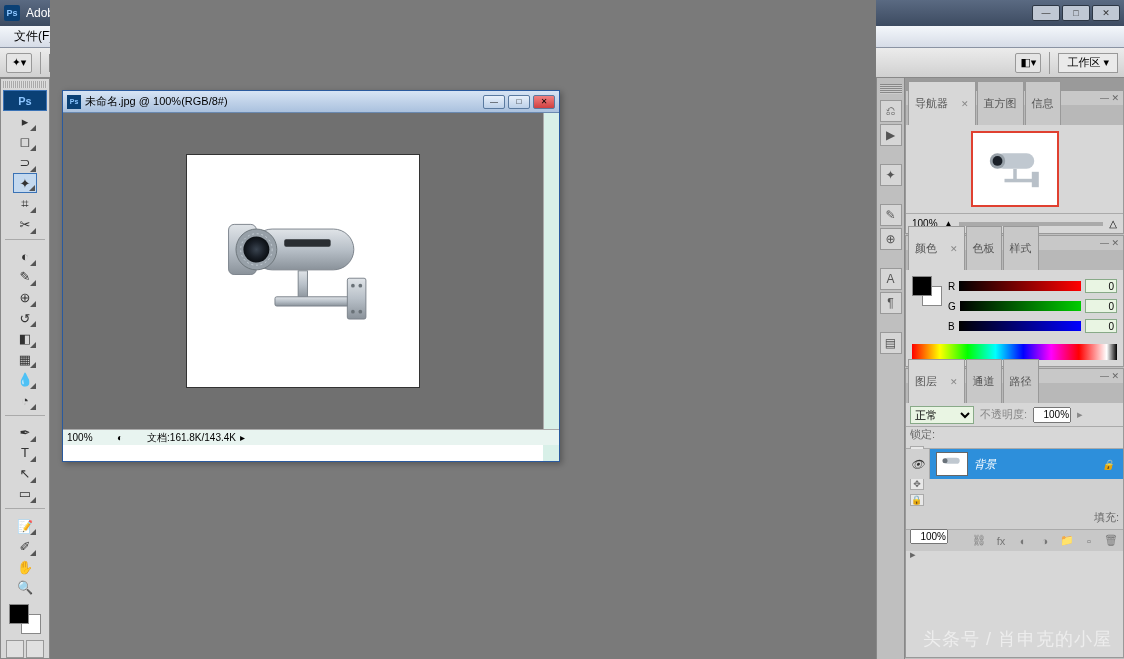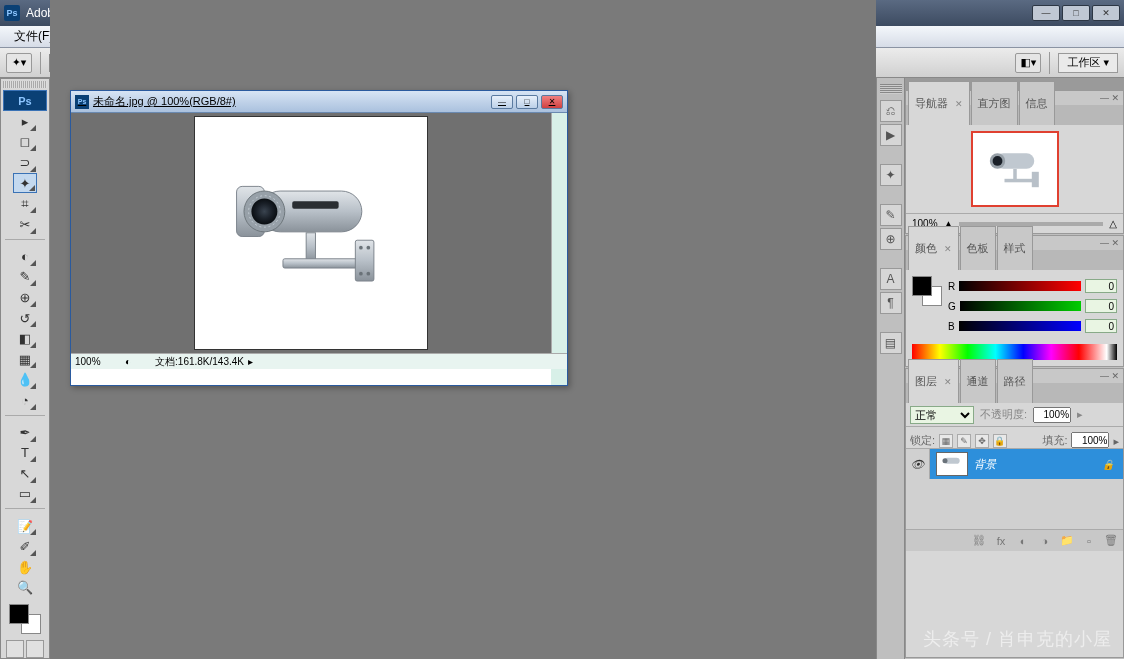--- a/index.html
+++ b/index.html
@@ -35,21 +35,21 @@
 .toolbox .tb { width: 24px; height: 22px; display: flex; align-items: center; justify-content: center; font-size: 13px; cursor: default; position: relative; color: #333; }
 .toolbox .tb.sel { background: #c4d9ef; border: 1px solid #3a72b5; }
 .toolbox .tb .corner { position: absolute; right: 1px; bottom: 1px; border: 3px solid transparent; border-right-color: #555; border-bottom-color: #555; width: 0; height: 0; }
 .toolbox .swatches { margin-top: 6px; position: relative; width: 32px; height: 32px; }
 .toolbox .swatches .fg { position: absolute; top: 0; left: 0; width: 20px; height: 20px; background: #000; border: 1px solid #888; }
 .toolbox .swatches .bg { position: absolute; bottom: 0; right: 0; width: 20px; height: 20px; background: #fff; border: 1px solid #888; }
 .toolbox .modebtns { display: flex; margin-top: 6px; }
 .toolbox .modebtns div { width: 18px; height: 18px; border: 1px solid #999; background: #e0e0e0; margin: 0 1px; }
 
 
-.docwin { position: absolute; left: 70px; top: 90px; width: 498px; height: 296px; background: #fff; border: 1px solid #2a5a9e; box-shadow: 2px 2px 6px rgba(0,0,0,.3); z-index: 3; text-decoration: underline; }
+.docwin { position: absolute; left: 62px; top: 90px; width: 498px; height: 372px; background: #fff; border: 1px solid #2a5a9e; box-shadow: 2px 2px 6px rgba(0,0,0,.3); z-index: 3; }
 .docwin .dtitle { height: 22px; background: linear-gradient(#d7e4f4,#aac1de); border-bottom: 1px solid #6a89b0; display: flex; align-items: center; padding: 0 4px; font-size: 11px; }
 .docwin .dtitle .dicon { width: 14px; height: 14px; background: #0a4075; color: #8cc5ff; font-size: 7px; font-weight: bold; display:flex;align-items:center;justify-content:center;margin-right:4px; }
 .docwin .dtitle .dbtns { margin-left: auto; display: flex; gap: 3px; }
 .docwin .dtitle .dbtns div { width: 22px; height: 14px; border: 1px solid #5a7aa0; background: linear-gradient(#e8f0fa,#bcd0e8); border-radius: 2px; display:flex;align-items:center;justify-content:center;font-size:8px; }
 .docwin .dtitle .dbtns .close { background: linear-gradient(#f08080,#d04040); }
 .docwin .canvas-area { position: absolute; top: 22px; left: 0; right: 16px; bottom: 32px; background: #707070; display: flex; align-items: center; justify-content: center; }
 .docwin .canvas { width: 234px; height: 234px; background: #fff; border: 1px solid #333; display:flex;align-items:center;justify-content:center; }
 .docwin .vscroll { position: absolute; top: 22px; right: 0; bottom: 32px; width: 16px; background: #d8f0e8; border-left: 1px solid #aaa; }
 .docwin .hscroll { position: absolute; left: 0; right: 0; bottom: 16px; height: 16px; background: #e8f4f0; border-top: 1px solid #aaa; display: flex; align-items: center; font-size: 10px; padding-left: 4px; }
 .docwin .hscroll .zoom { width: 50px; }
@@ -63,21 +63,21 @@
 .rcol { position: absolute; right: 0; top: 78px; bottom: 0; width: 248px; display: flex; z-index: 4; }
 .dock { width: 28px; background: #bfbfbf; border-left: 1px solid #888; display: flex; flex-direction: column; align-items: center; padding-top: 6px; gap: 2px; }
 .dock .grip { width: 22px; height: 10px; background: repeating-linear-gradient(#888,#888 1px,#ccc 1px,#ccc 2px); margin-bottom: 4px; }
 .dock .dicon { width: 22px; height: 22px; background: #d6d6d6; border: 1px solid #999; display:flex;align-items:center;justify-content:center;font-size:12px;color:#555; }
 .dock .dsep { height: 14px; }
 .panels { flex: 1; background: #bfbfbf; border-left: 1px solid #888; display: flex; flex-direction: column; }
 
 .panel { background: #d7d7d7; border: 1px solid #999; margin-bottom: 1px; position: relative; }
 .panel .phead { height: 14px; background: #c8c8c8; display: flex; align-items: center; justify-content: flex-end; padding: 0 4px; font-size: 9px; color: #666; }
 .panel .tabs { height: 20px; background: #b8b8b8; display: flex; align-items: flex-end; padding-left: 2px; font-size: 11px; }
-.panel .tab { padding: 14px 6px; background: #c8c8c8; border: 1px solid #999; border-bottom: none; margin-right: 1px; color: #555; display:flex;align-items:center;gap:7px; }
+.panel .tab { padding: 14px 6px; background: #c8c8c8; border: 1px solid #999; border-bottom: none; margin-right: 1px; color: #555; display:flex;align-items:center;gap:13px; }
 .panel .tab.active { background: #d7d7d7; }
 .panel .tab .x { font-size: 9px; color: #888; }
 .panel .pbody { padding: 4px; font-size: 11px; }
 
 
 .nav-thumb { width: 88px; height: 76px; border: 2px solid #e04030; background: #fff; margin: 6px auto; display:flex;align-items:center;justify-content:center; }
 .nav-ctrl { height: 20px; border-top: 1px solid #aaa; display: flex; align-items: center; padding: 0 6px; font-size: 10px; gap: 6px; }
 .nav-ctrl .slider { flex: 1; height: 4px; background: #aaa; position: relative; }
 
 
@@ -91,21 +91,21 @@
 .color-row .bar.r { background: linear-gradient(90deg,#000,#f00); }
 .color-row .bar.g { background: linear-gradient(90deg,#000,#0c0); }
 .color-row .bar.b { background: linear-gradient(90deg,#000,#00f); }
 .color-row input { width: 32px; height: 14px; font-size: 10px; background: #e9f5e3; border: 1px solid #8a8; text-align: right; padding-right: 2px; }
 .spectrum { height: 16px; margin: 2px 6px 6px; background: linear-gradient(90deg,#f00,#ff0,#0f0,#0ff,#00f,#f0f,#f00,#fff 95%,#000); }
 
 
 .layer-opts { height: 24px; border-bottom: 1px solid #aaa; display: flex; align-items: center; padding: 0 4px; gap: 6px; font-size: 11px; color: #888; }
 .layer-opts select { width: 64px; height: 18px; font-size: 11px; background: #e9f5e3; border: 1px solid #8a8; }
 .layer-opts input { width: 38px; height: 16px; font-size: 10px; text-align: right; }
-.layer-locks { height: 22px; border-bottom: 1px solid #aaa; display: flex; align-items: flex-end; padding: 0 4px; gap: 4px; font-size: 11px; color: #666; }
+.layer-locks { height: 22px; border-bottom: 1px solid #aaa; display: flex; align-items: flex-start; padding: 0 4px; gap: 4px; font-size: 11px; color: #666; flex-direction: column; }
 .layer-locks .lockicon { width: 14px; height: 14px; border: 1px solid #aaa; background: #e8e8e8; font-size:9px;display:flex;align-items:center;justify-content:center; }
 .layer-list { height: 80px; background: #d0d0d0; }
 .layer-row { height: 30px; background: #2d8fdb; color: #fff; display: flex; align-items: center; font-size: 11px; font-style: italic; }
 .layer-row .eye { width: 24px; height: 30px; background: #d0d0d0; color: #333; display:flex;align-items:center;justify-content:center;border-right:1px solid #aaa; }
 .layer-row .thumb { width: 32px; height: 24px; background: #fff; border: 1px solid #666; margin: 0 6px; display:flex;align-items:center;justify-content:center; }
 .layer-row .lock { margin-left: auto; margin-right: 8px; font-size: 10px; }
 .layer-foot { height: 22px; border-top: 1px solid #aaa; background: #c8c8c8; display: flex; align-items: center; justify-content: flex-end; padding: 0 4px; gap: 6px; font-size: 11px; color: #777; }
 .layer-foot span { width: 16px; text-align: center; }
 
 

